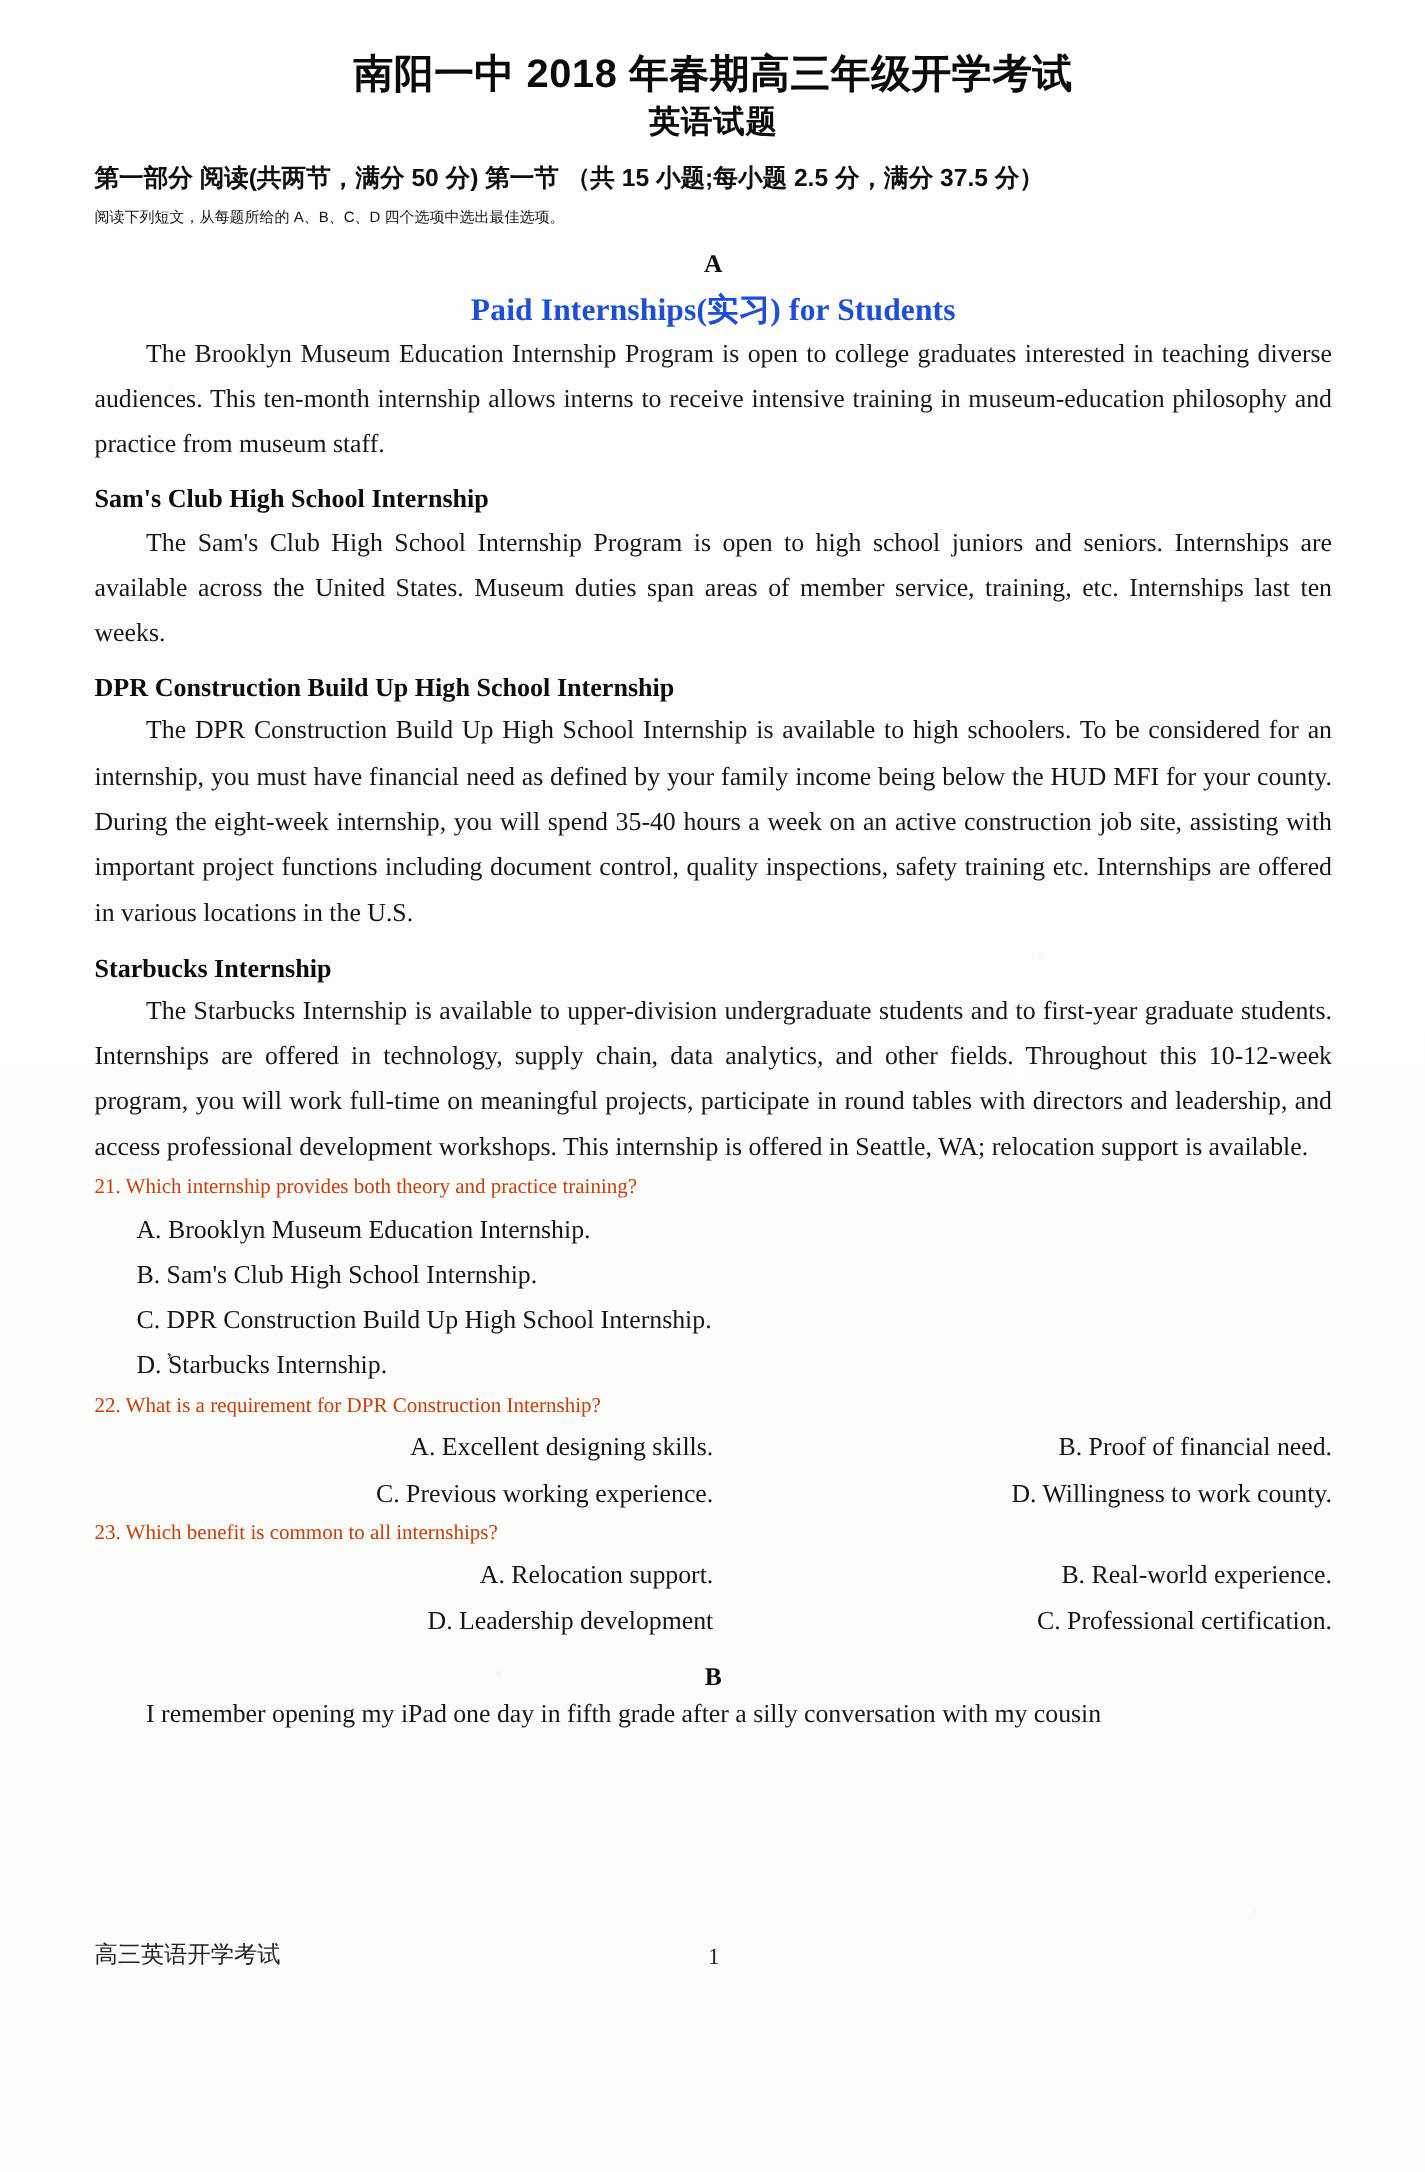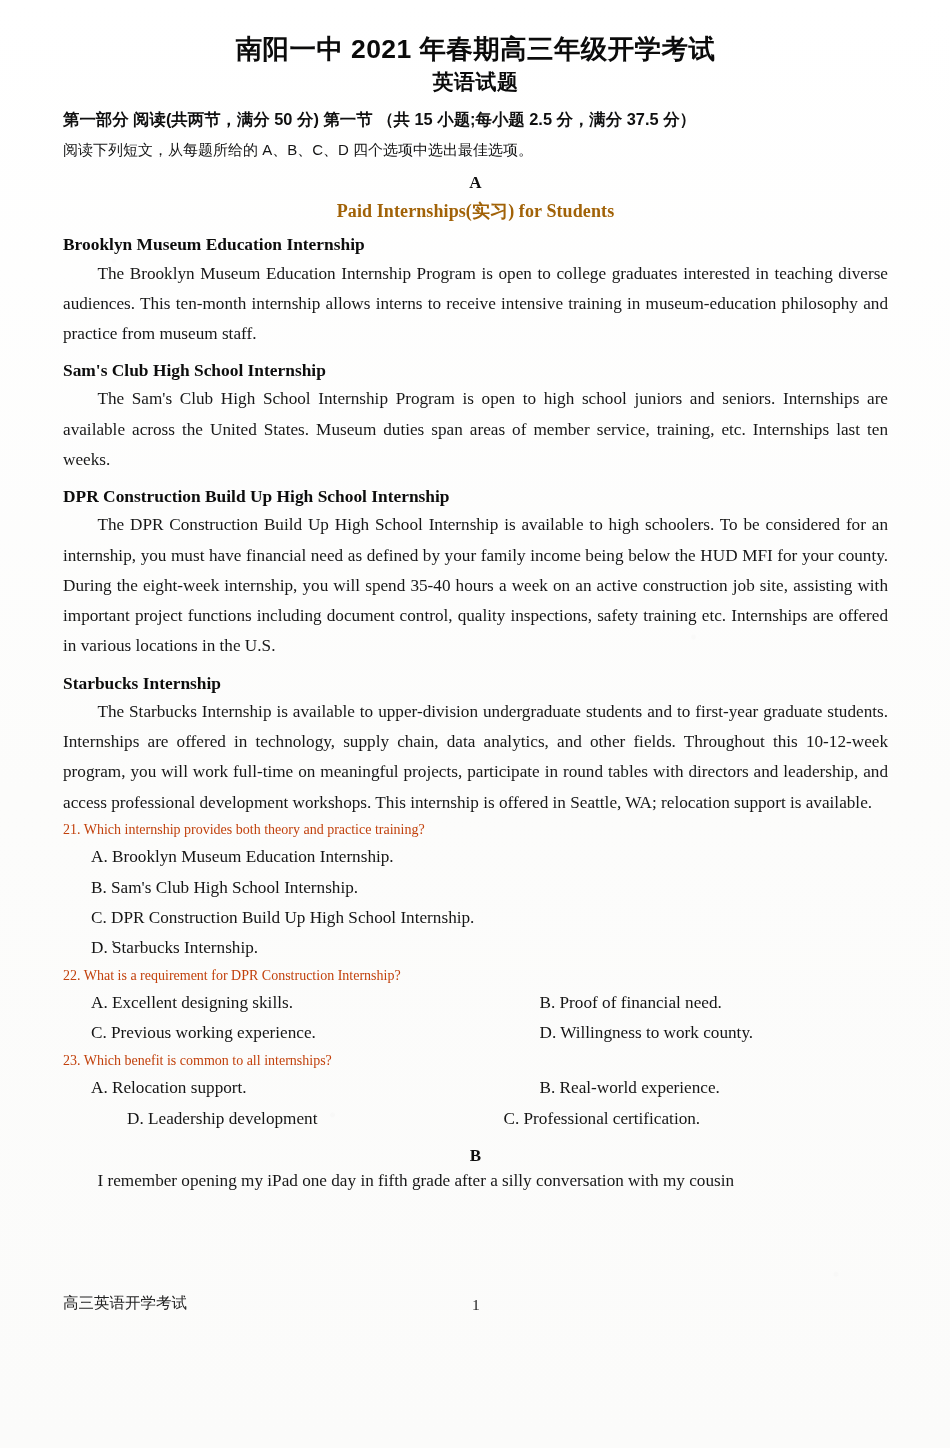--- a/index.html
+++ b/index.html
@@ -66,43 +66,43 @@
     font-family: "Liberation Sans", "DejaVu Sans", sans-serif;
     font-weight: bold;
     font-size: 16.4px;
     line-height: 1.52;
     margin-top: 12px;
     color: #101010;
     white-space: nowrap;
   }
   .instr-sub {
     font-family: "Liberation Sans", "DejaVu Sans", sans-serif;
-    font-size: 15px;
+    font-size: 10px;
     line-height: 1.55;
     margin-top: 6px;
     color: #141414;
   }
 
   
   .passage-letter {
     text-align: center;
     font-family: "Liberation Serif", "DejaVu Serif", serif;
     font-weight: bold;
     font-size: 17px;
     margin-top: 12px;
     color: #0e0e0e;
   }
   .passage-title {
     text-align: center;
     font-family: "Liberation Serif", "DejaVu Serif", serif;
     font-weight: bold;
-    font-size: 18px;
+    font-size: 21px;
     margin-top: 6px;
     letter-spacing: 0.1px;
-    color: #a16207;
+    color: #1d4ed8;
   }
 
   
   .sub-head {
     font-family: "Liberation Serif", "DejaVu Serif", serif;
     font-weight: bold;
     font-size: 17.4px;
     line-height: 1.5;
     margin-top: 8px;
     color: #0d0d0d;
@@ -138,20 +138,21 @@
     color: #151515;
     position: relative;
   }
   .q-opts-2col {
     display: flex;
     flex-wrap: wrap;
   }
   .q-opts-2col .q-opt {
     width: 50%;
     box-sizing: border-box;
+    text-align: right;
   }
   .q-opts-2col .q-opt.col-b {
     padding-left: 64px;
   }
 
   
   .margin-mark {
     position: absolute;
     left: 48px;
     font-size: 15px;
@@ -183,30 +184,29 @@
     font-size: 15.5px;
     color: #232323;
   }
 </style>
 </head>
 <body>
 
 <div id="page">
   <div class="content">
 
-    <div class="doc-title-1">南阳一中 2021 年春期高三年级开学考试</div>
+    <div class="doc-title-1">南阳一中 2018 年春期高三年级开学考试</div>
     <div class="doc-title-2">英语试题</div>
 
     <div class="instr-line">第一部分 阅读(共两节，满分 50 分) 第一节 （共 15 小题;每小题 2.5 分，满分 37.5 分）</div>
     <div class="instr-sub">阅读下列短文，从每题所给的 A、B、C、D 四个选项中选出最佳选项。</div>
 
     <div class="passage-letter">A</div>
     <div class="passage-title">Paid Internships(实习) for Students</div>
 
-    <div class="sub-head">Brooklyn Museum Education Internship</div>
     <p class="para tight">The Brooklyn Museum Education Internship Program is open to college graduates interested in teaching diverse audiences. This ten-month internship allows interns to receive intensive training in museum-education philosophy and practice from museum staff.</p>
 
     <div class="sub-head">Sam's Club High School Internship</div>
     <p class="para tight">The Sam's Club High School Internship Program is open to high school juniors and seniors. Internships are available across the United States. Museum duties span areas of member service, training, etc. Internships last ten weeks.</p>
 
     <div class="sub-head">DPR Construction Build Up High School Internship</div>
     <p class="para tight">The DPR Construction Build Up High School Internship is available to high schoolers. To be considered for an internship, you must have financial need as defined by your family income being below the HUD MFI for your county. During the eight-week internship, you will spend 35-40 hours a week on an active construction job site, assisting with important project functions including document control, quality inspections, safety training etc. Internships are offered in various locations in the U.S.</p>
 
     <div class="sub-head">Starbucks Internship</div>
     <p class="para tight">The Starbucks Internship is available to upper-division undergraduate students and to first-year graduate students. Internships are offered in technology, supply chain, data analytics, and other fields. Throughout this 10-12-week program, you will work full-time on meaningful projects, participate in round tables with directors and leadership, and access professional development workshops. This internship is offered in Seattle, WA; relocation support is available.</p>

